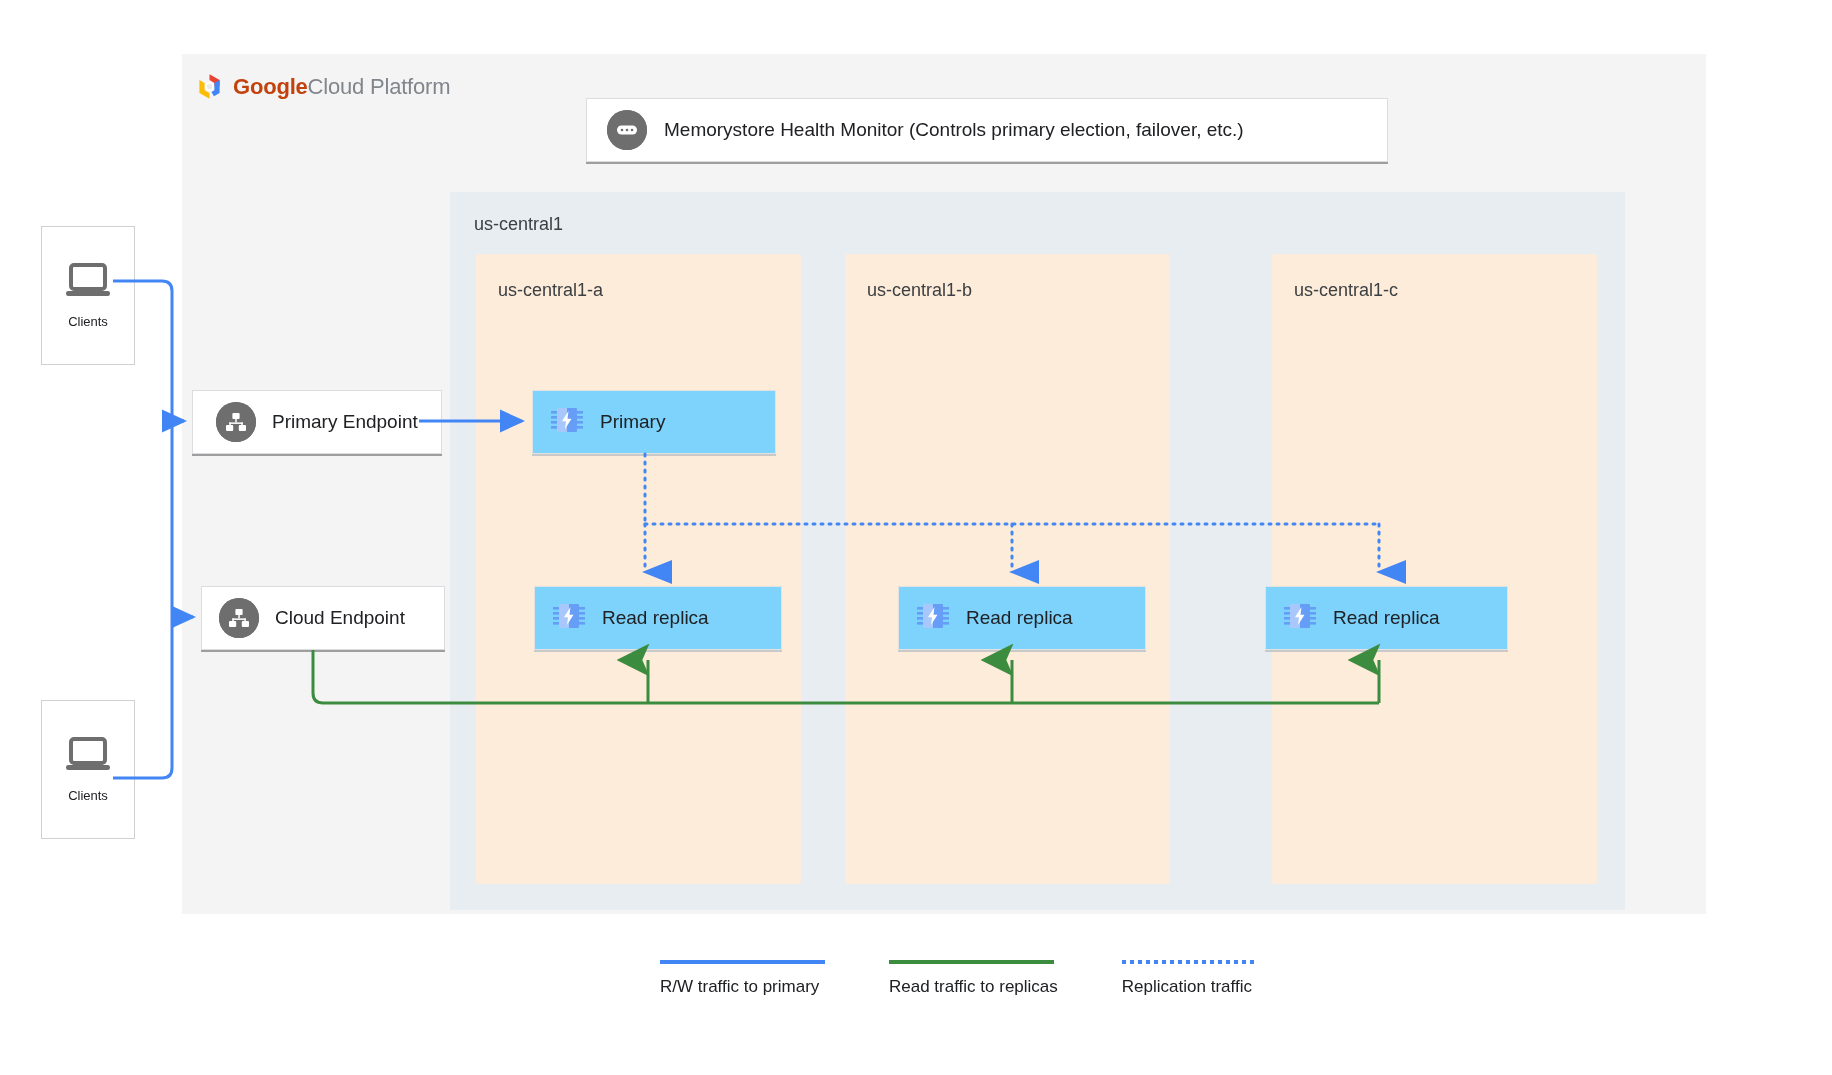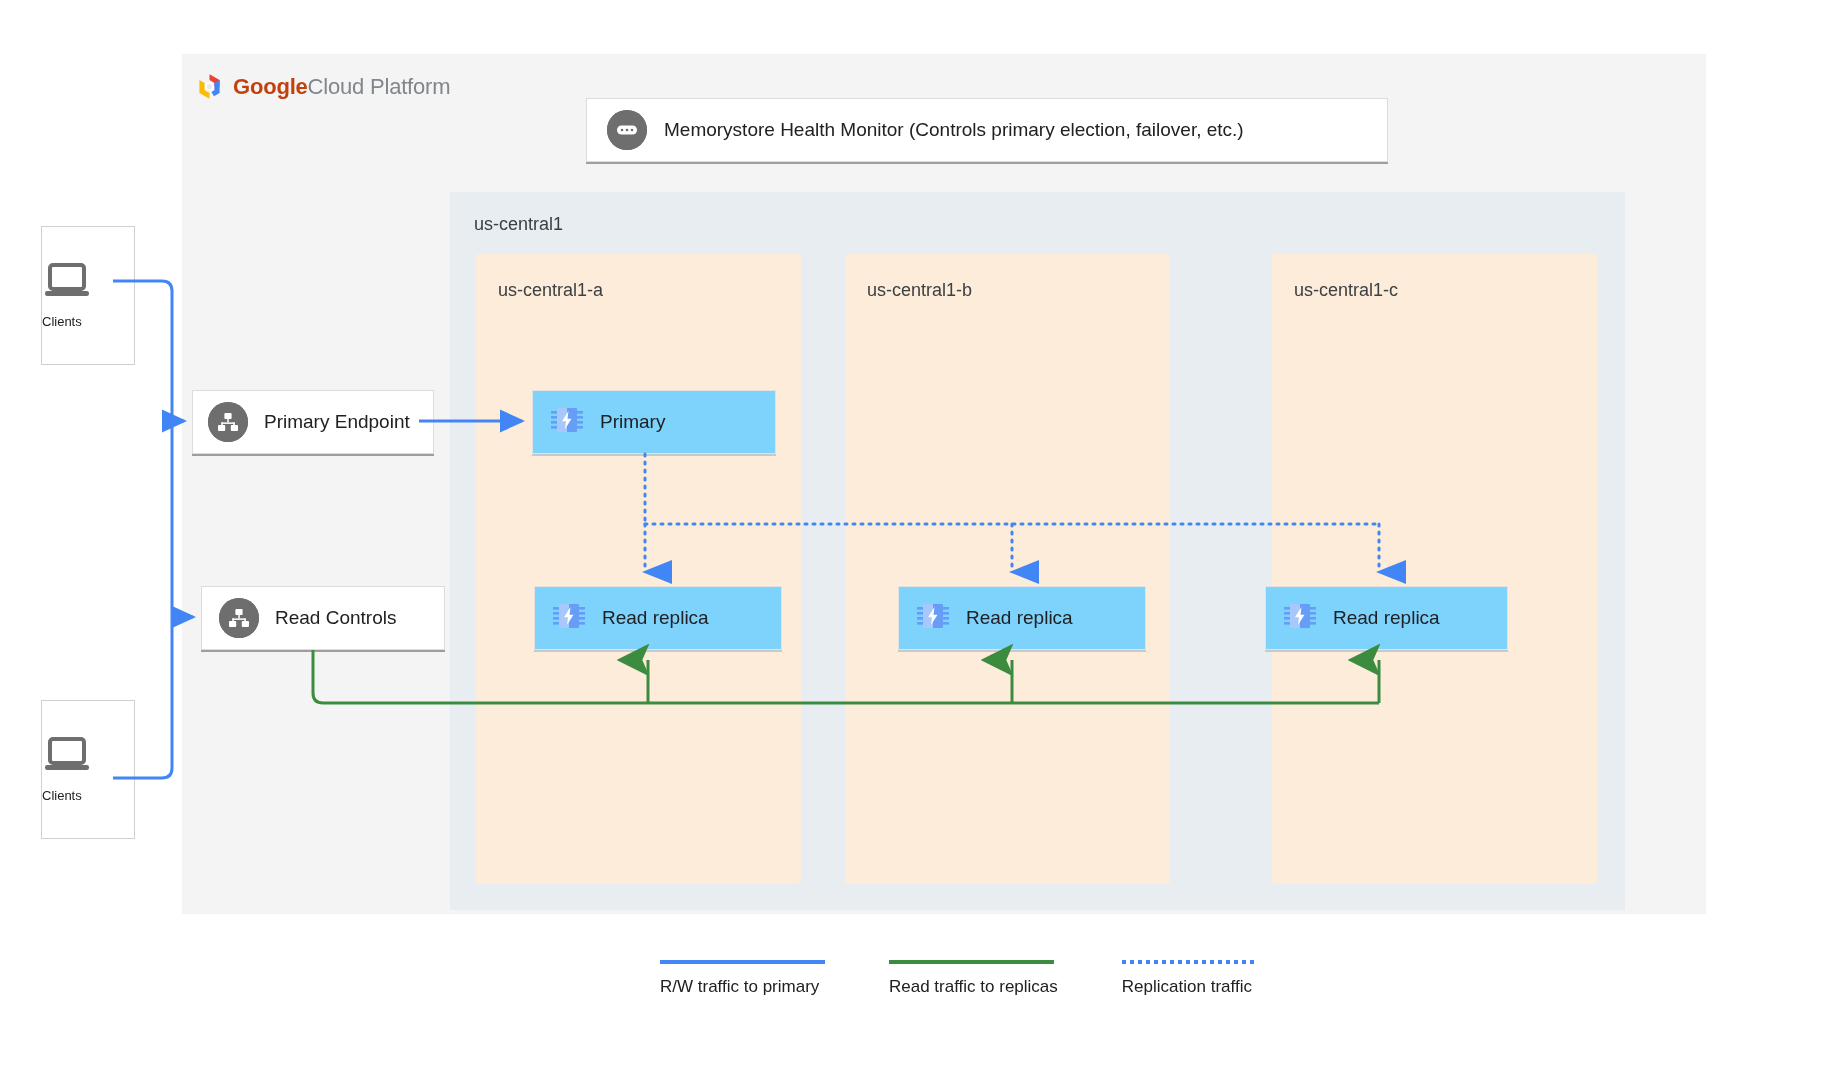--- a/index.html
+++ b/index.html
@@ -26,26 +26,26 @@
   #region{position:absolute;left:450px;top:192px;width:1175px;height:718px;background:#e8edf1;}
   #region .region-label{position:absolute;left:24px;top:22px;font-size:18px;color:#3c4043;}
 
   .zone{position:absolute;top:254px;width:325px;height:630px;background:#fdecd9;border-radius:3px;}
   .zone .zone-label{position:absolute;left:22px;top:26px;font-size:18px;color:#3c4043;white-space:nowrap;}
   #zone-a{left:476px;}
   #zone-b{left:845px;}
   #zone-c{left:1272px;}
 
   .client-box{position:absolute;width:92px;height:137px;background:#ffffff;border:1px solid #d0d0d0;
-              display:flex;flex-direction:column;align-items:flex-start;justify-content:center;gap:10px;}
+              display:flex;flex-direction:column;align-items:center;justify-content:center;gap:10px;}
   #client-top{left:41px;top:226px;}
   #client-bottom{left:41px;top:700px;}
   .client-box .cl-label{font-size:13px;color:#202124;}
 
-  #primary-endpoint{left:192px;top:390px;width:225px;height:62px;padding-left:15px;gap:16px;}
+  #primary-endpoint{left:192px;top:390px;width:225px;height:62px;padding-left:23px;gap:16px;}
   #read-endpoint{left:201px;top:586px;width:225px;height:62px;padding-left:17px;gap:16px;}
   .endpoint-label{font-size:19px;color:#202124;white-space:nowrap;}
 
   .node{position:absolute;height:62px;background:#7dd3fc;border:1px solid #e2e2e2;
         box-shadow:0 2px 0 0 #c9c9c9;display:flex;align-items:center;padding-left:16px;gap:15px;}
   #node-primary{left:532px;top:390px;width:226px;}
   #node-replica-a{left:534px;top:586px;width:230px;}
   #node-replica-b{left:898px;top:586px;width:230px;}
   #node-replica-c{left:1265px;top:586px;width:225px;}
   .node-label{font-size:19px;color:#202124;white-space:nowrap;}
@@ -151,21 +151,21 @@
       <circle cx="20" cy="20" r="20" fill="#6e6e6e"></circle>
       <rect x="16.4" y="11" width="7.2" height="6" rx="1" fill="#ffffff"></rect>
       <rect x="10" y="23" width="7.2" height="6" rx="1" fill="#ffffff"></rect>
       <rect x="22.8" y="23" width="7.2" height="6" rx="1" fill="#ffffff"></rect>
       <rect x="19.3" y="17" width="1.5" height="3.4" fill="#ffffff"></rect>
       <rect x="13.3" y="20.4" width="13.5" height="1.5" fill="#ffffff"></rect>
       <rect x="13.3" y="20.4" width="1.5" height="3" fill="#ffffff"></rect>
       <rect x="25.3" y="20.4" width="1.5" height="3" fill="#ffffff"></rect>
     </svg>
   </span>
-  <span class="endpoint-label">Read Controls</span>
+  <span class="endpoint-label">Cloud Endpoint</span>
 </div>
 
 <div class="node" id="node-primary">
   <span>
     <svg width="36" height="36" viewBox="0 0 36 36">
       <rect x="8" y="6" width="20" height="24" rx="1" fill="#669df6"></rect>
       <rect x="8" y="6" width="10" height="24" fill="#a8c7fa"></rect>
       <g fill="#669df6">
         <rect x="2" y="9" width="6" height="2.6"></rect>
           <rect x="2" y="14" width="6" height="2.6"></rect>

